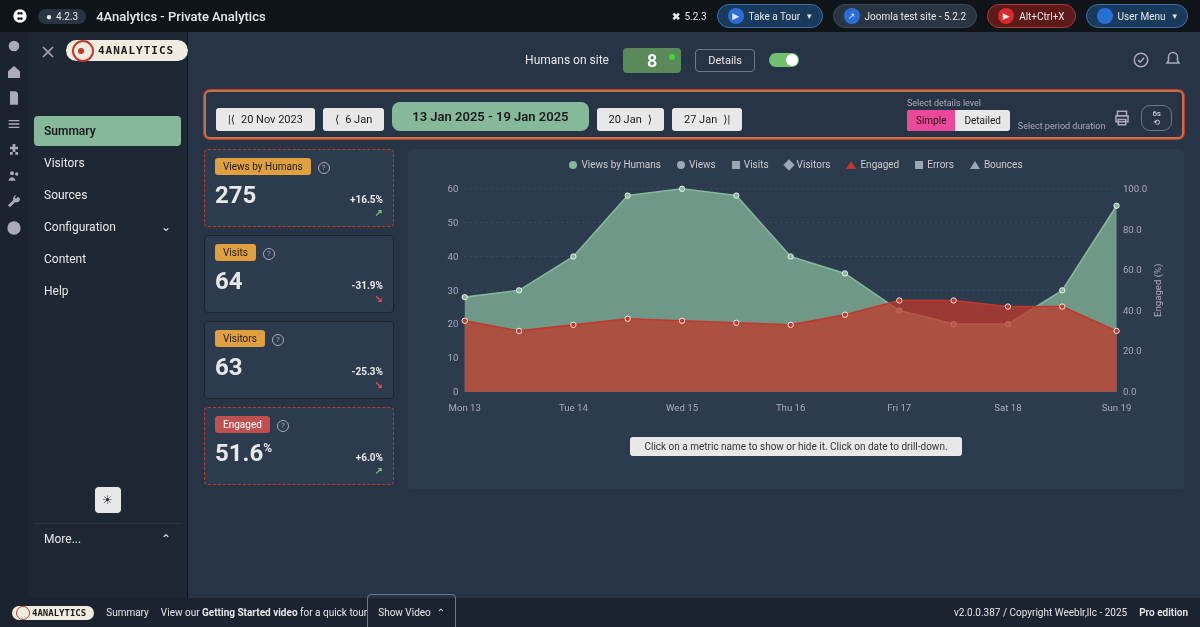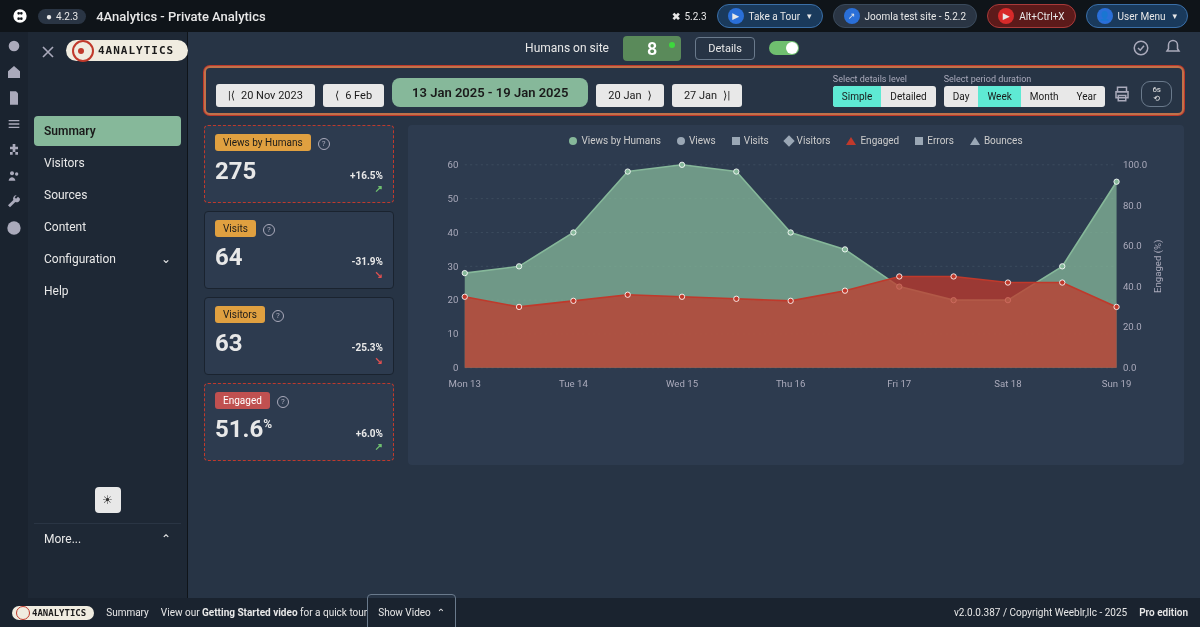--- a/index.html
+++ b/index.html
@@ -33,40 +33,40 @@
   .nav { margin-top: 44px; display: flex; flex-direction: column; gap: 2px; }
   .nav-item { padding: 8px 10px; border-radius: 4px; cursor: pointer; font-size: 12px; display: flex; justify-content: space-between; align-items: center; }
   .nav-item.active { background: #86b89a; color: #1a1a1a; font-weight: 600; }
   .sidebar-bottom { position: absolute; bottom: 44px; left: 6px; right: 6px; }
   .theme-btn { width: 26px; height: 26px; background: #e8e8e8; border-radius: 4px; display: flex; align-items: center; justify-content: center; margin: 0 auto 10px; cursor: pointer; color: #333; }
   .more-row { padding: 8px 10px; display: flex; justify-content: space-between; align-items: center; cursor: pointer; border-top: 1px solid #2a3544; }
 
   .content { flex: 1; background: #273445; overflow: hidden; position: relative; }
 
   
-  .hdr { height: 32px; display: flex; align-items: center; padding: 0 18px; gap: 14px; }
+  .hdr { height: 56px; display: flex; align-items: center; padding: 0 18px; gap: 14px; }
   .hdr-spacer { flex: 1; }
   .humans-lbl { font-size: 12px; }
   .humans-box { background: #5a8a5a; border-radius: 4px; padding: 2px 24px; font-size: 18px; font-weight: 600; position: relative; color: #fff; }
   .humans-box::after { content: ""; position: absolute; right: 6px; top: 6px; width: 6px; height: 6px; background: #3dd83d; border-radius: 50%; }
   .btn-outline { border: 1px solid #6a7a8c; border-radius: 4px; padding: 4px 12px; font-size: 11px; cursor: pointer; background: transparent; color: #e8e8e8; }
   .toggle { width: 30px; height: 14px; background: #6fbf6f; border-radius: 7px; position: relative; cursor: pointer; }
   .toggle::after { content: ""; position: absolute; right: 1px; top: 1px; width: 12px; height: 12px; background: #fff; border-radius: 50%; }
   .hdr-ico { width: 18px; height: 18px; color: #aab; cursor: pointer; }
 
   
   .filterbar { margin: 2px 16px 10px; border: 2px solid #c0724a; border-radius: 6px; padding: 6px 10px; display: flex; align-items: flex-end; gap: 8px; background: #273445; box-shadow: 0 0 0 1px #c0392b; }
   .fbtn { background: #e8e8e8; color: #1a1a1a; border-radius: 3px; padding: 5px 12px; font-size: 11px; display: flex; align-items: center; gap: 6px; cursor: pointer; white-space: nowrap; }
   .fbtn.range { background: #86b89a; font-weight: 600; padding: 7px 20px; font-size: 13px; border-radius: 8px; }
   .filter-spacer { flex: 1; }
   .seg-group { display: flex; flex-direction: column; gap: 2px; }
   .seg-lbl { font-size: 9px; color: #aab; }
   .seg { display: flex; background: #e8e8e8; border-radius: 3px; overflow: hidden; }
   .seg-item { padding: 5px 9px; font-size: 10px; color: #1a1a1a; cursor: pointer; }
-  .seg-item.active { background: #5eead4; }
+  .seg-item.active { background: #ec4899; }
   .side-icons { display: flex; align-items: center; gap: 10px; margin-left: auto; }
   .refresh-box { border: 1px solid #6a7a8c; border-radius: 9px; padding: 3px 10px; display: flex; flex-direction: column; align-items: center; font-size: 8px; cursor: pointer; }
 
   
   .body { display: flex; gap: 14px; padding: 0 16px; }
   .cards { width: 190px; display: flex; flex-direction: column; gap: 8px; }
   .card { background: #2d3b4f; border: 1px solid #1a232f; border-radius: 4px; padding: 8px 10px; }
   .card.hl { border: 1px dashed #c0392b; }
   .card-tag { display: inline-flex; align-items: center; gap: 6px; padding: 3px 8px; border-radius: 3px; font-size: 10px; color: #1a1a1a; }
   .tag-orange { background: #e0a040; }
@@ -170,25 +170,25 @@
       <div class="nav-item active">
           <span>Summary</span>
         </div>
       <div class="nav-item">
           <span>Visitors</span>
         </div>
       <div class="nav-item">
           <span>Sources</span>
         </div>
       <div class="nav-item">
-          <span>Content</span>
-        </div>
-      <div class="nav-item">
           <span>Configuration</span>
           <span>⌄</span>
+        </div>
+      <div class="nav-item">
+          <span>Content</span>
         </div>
       <div class="nav-item">
           <span>Help</span>
         </div>
     </div>
     <div class="sidebar-bottom">
       <div class="theme-btn">☀</div>
       <div class="more-row">
           <span>More...</span>
           <span>⌃</span>
@@ -213,21 +213,21 @@
         </svg>
     </div>
 
     <div class="filterbar">
       <div class="fbtn">
           <span>|⟨</span>
           <span>20 Nov 2023</span>
         </div>
       <div class="fbtn">
           <span>⟨</span>
-          <span>6 Feb</span>
+          <span>6 Jan</span>
         </div>
       <div class="fbtn range">
           <span>13 Jan 2025 - 19 Jan 2025</span>
         </div>
       <div class="fbtn">
           <span>20 Jan</span>
           <span>⟩</span>
         </div>
       <div class="fbtn">
           <span>27 Jan</span>
@@ -236,26 +236,20 @@
       <div class="filter-spacer"></div>
       <div class="seg-group">
         <span class="seg-lbl">Select details level</span>
         <div class="seg">
           <div class="seg-item active">Simple</div>
           <div class="seg-item">Detailed</div>
         </div>
       </div>
       <div class="seg-group">
         <span class="seg-lbl">Select period duration</span>
-        <div class="seg">
-          <div class="seg-item">Day</div>
-          <div class="seg-item active">Week</div>
-          <div class="seg-item">Month</div>
-          <div class="seg-item">Year</div>
-        </div>
       </div>
       <div class="side-icons">
         <svg class="hdr-ico" viewBox="0 0 24 24" fill="none" stroke="currentColor" stroke-width="2">
             <rect x="6" y="3" width="12" height="6"></rect>
             <rect x="4" y="9" width="16" height="8"></rect>
             <rect x="7" y="14" width="10" height="7"></rect>
           </svg>
         <div class="refresh-box">
             <span>6s</span>
             <span>⟲</span>
@@ -390,20 +384,21 @@
             <circle cx="243.33333333333331" cy="133.5" r="2.5" fill="#c0392b" stroke="#fff" stroke-width="0.8"></circle>
             <circle cx="294.1666666666667" cy="135.39999999999998" r="2.5" fill="#c0392b" stroke="#fff" stroke-width="0.8"></circle>
             <circle cx="345" cy="137.3" r="2.5" fill="#c0392b" stroke="#fff" stroke-width="0.8"></circle>
             <circle cx="395.83333333333337" cy="127.8" r="2.5" fill="#c0392b" stroke="#fff" stroke-width="0.8"></circle>
             <circle cx="446.66666666666663" cy="114.5" r="2.5" fill="#c0392b" stroke="#fff" stroke-width="0.8"></circle>
             <circle cx="497.5" cy="114.5" r="2.5" fill="#c0392b" stroke="#fff" stroke-width="0.8"></circle>
             <circle cx="548.3333333333334" cy="120.2" r="2.5" fill="#c0392b" stroke="#fff" stroke-width="0.8"></circle>
             <circle cx="599.1666666666666" cy="120.2" r="2.5" fill="#c0392b" stroke="#fff" stroke-width="0.8"></circle>
             <circle cx="650" cy="143" r="2.5" fill="#c0392b" stroke="#fff" stroke-width="0.8"></circle>
           </svg>
+        <div class="chart-tip">Click on a metric name to show or hide it. Click on date to drill-down.</div>
       </div>
     </div>
   </div>
 </div>
 
 <div class="footer">
   <div class="footer-logo">4ANALYTICS</div>
   <span>Summary</span>
   <div class="footer-center">
     <span><span>View our </span><b>Getting Started video</b><span> for a quick tour</span></span>

